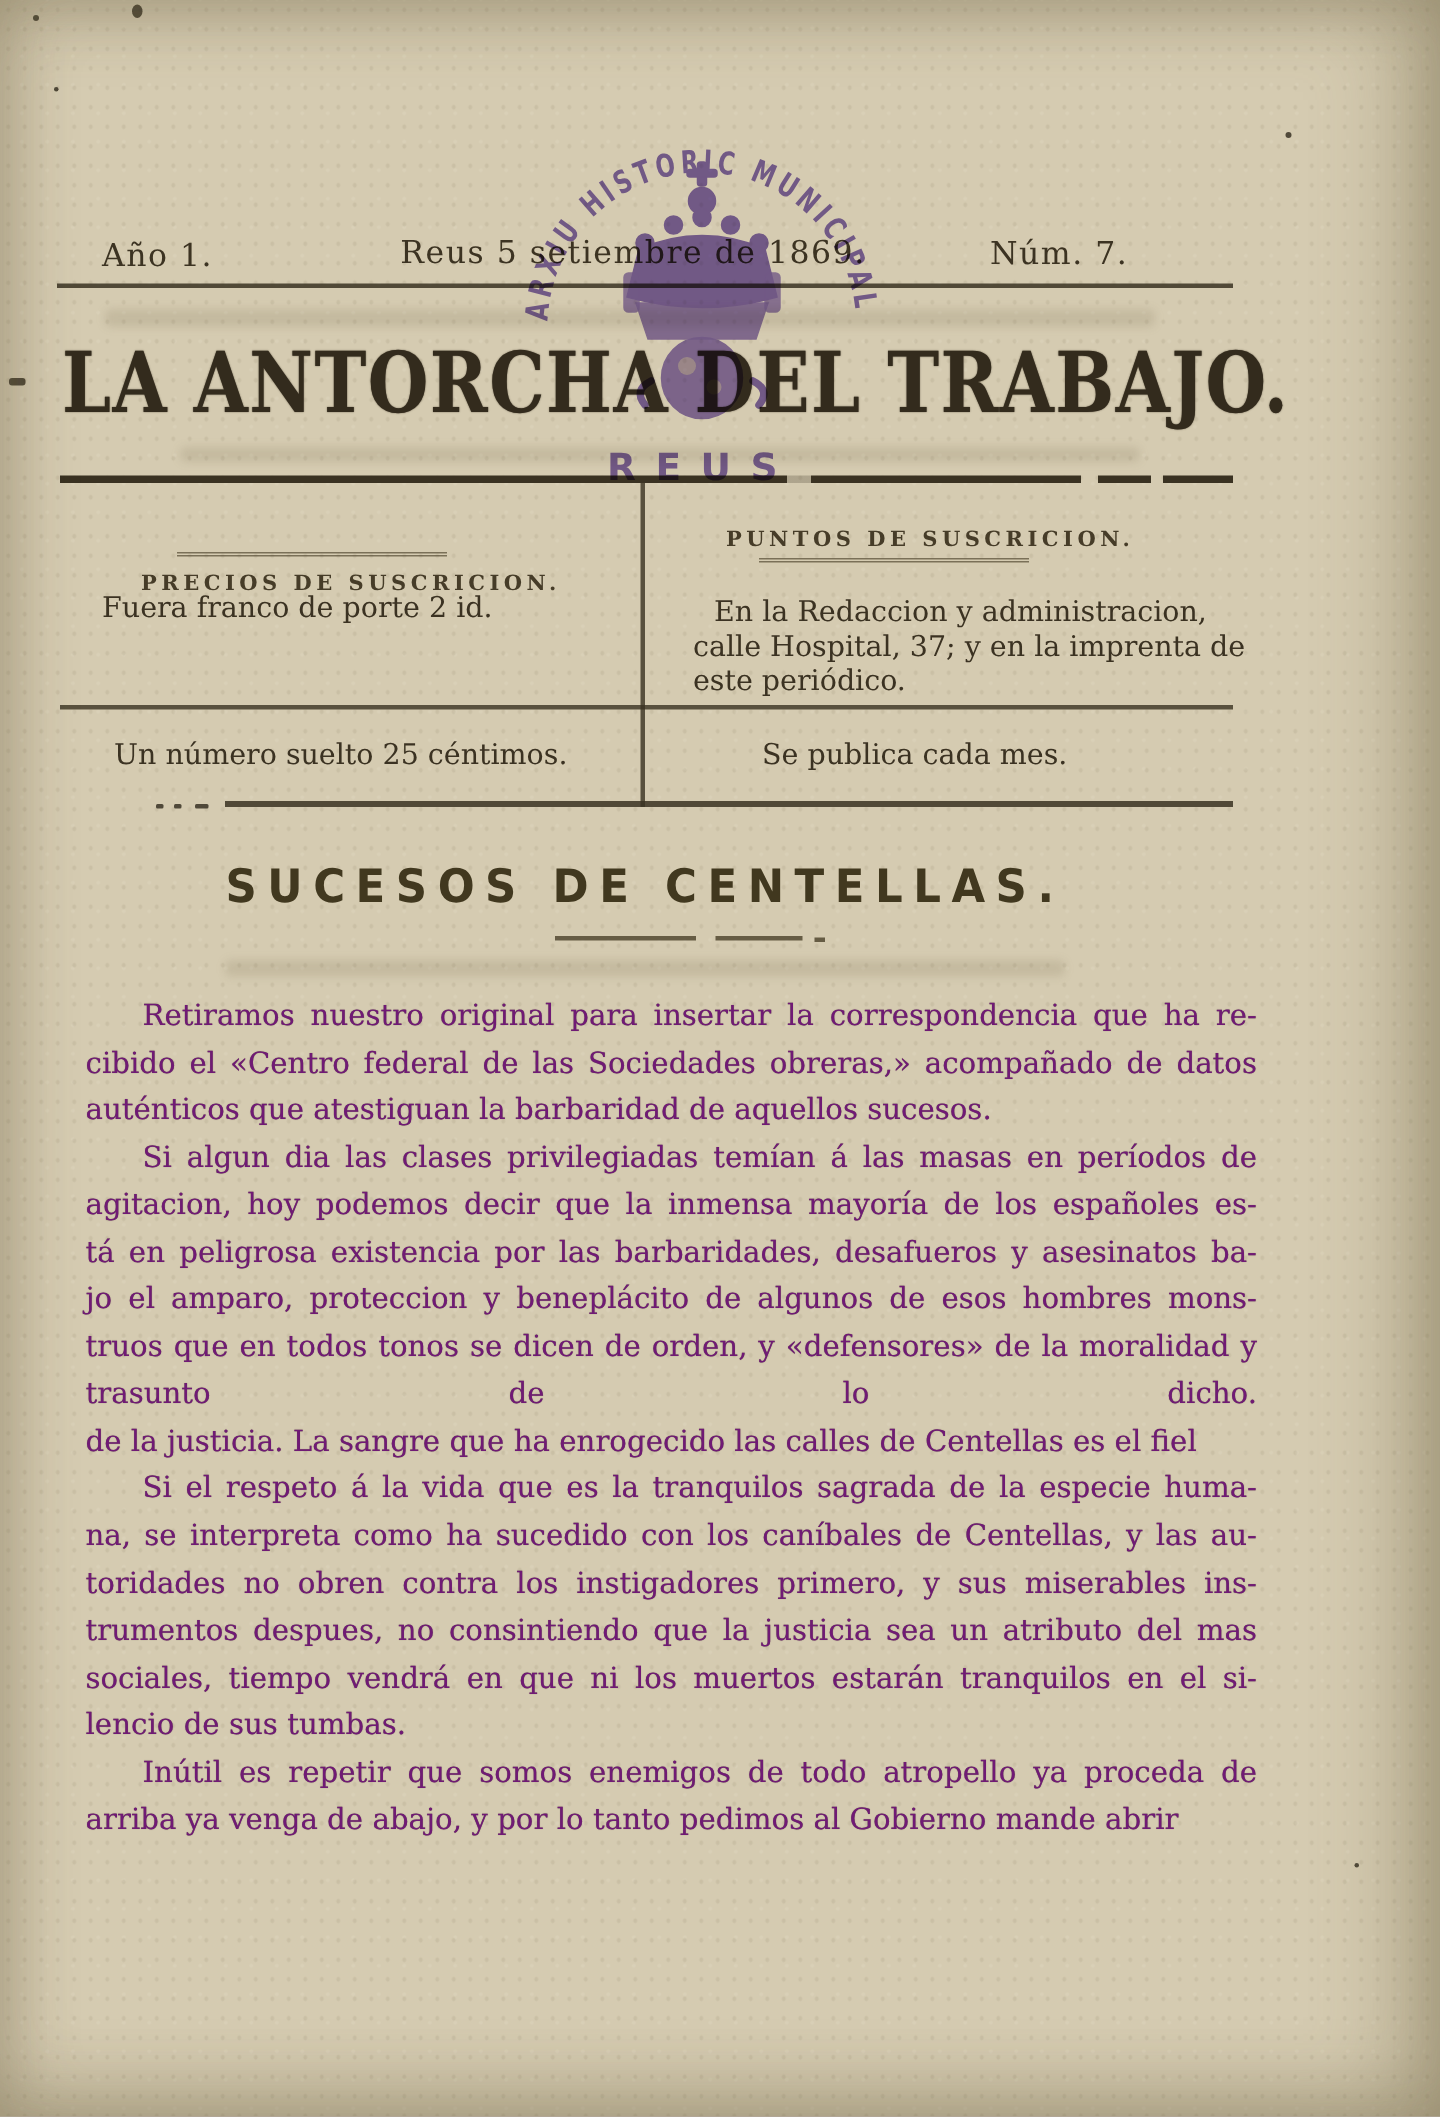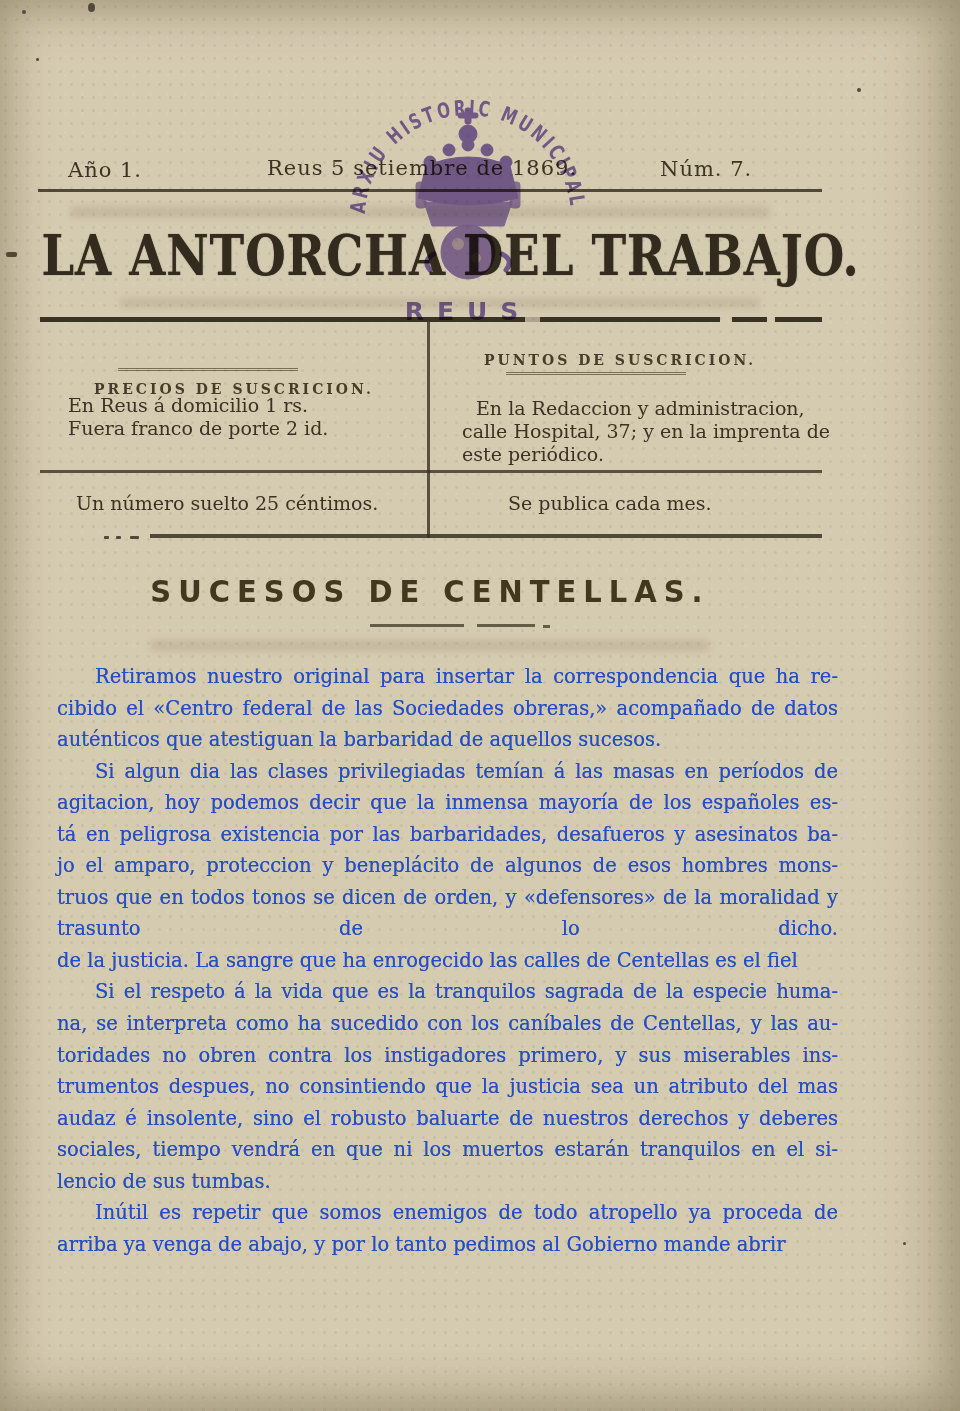--- a/index.html
+++ b/index.html
@@ -42,21 +42,21 @@
   .headline{
     width:960px;text-align:center;font-family:"DejaVu Sans","Liberation Sans",sans-serif;
     font-weight:bold;font-size:29px;letter-spacing:7px;color:#41381f;
     transform:scaleY(1.06);white-space:nowrap;filter:blur(.15px);
   }
   .hl-rule{height:3px;background:#4a4029;opacity:.8;}
   .hl-dot{width:7px;height:3px;background:#4a4029;opacity:.8;}
   .body-copy{left:57px;width:781px;filter:blur(.2px);}
   .para{margin:0;}
   .line{
-    font-size:19.5px;line-height:31.55px;color:#1d4ed8;
+    font-size:19.5px;line-height:31.55px;color:#701a75;
     text-align:justify;text-align-last:justify;
     text-shadow:0 0 .5px rgba(56,47,31,.65);
   }
   .para .line:first-child{text-indent:38px;}
   .para .line:last-child{text-align-last:left;}
   .rcol .line2:first-child{text-indent:14px;}
   .stamp{pointer-events:none;mix-blend-mode:multiply;opacity:.82;filter:blur(.35px);}
   .speck{background:#2e281b;border-radius:50%;opacity:.8;}
   .bleed{
     pointer-events:none;background:rgba(110,98,70,.16);
@@ -88,21 +88,20 @@
   <div class="masthead abs" style="left:12px;top:222px;">LA ANTORCHA DEL TRABAJO.</div>
 
   <div class="abs" style="left:40px;top:317px;width:782px;height:5px;pointer-events:none;
        background:linear-gradient(90deg,#3a3222 0 62%,rgba(58,50,34,.25) 62% 64%,#3a3222 64% 87%,rgba(58,50,34,0) 87% 88.5%,#3a3222 88.5% 93%,rgba(58,50,34,0) 93% 94%,#3a3222 94% 100%);"></div>
 
   <div class="rule abs" style="left:427px;top:322px;width:3px;height:216px;opacity:.8;"></div>
 
   <div class="colheader abs" style="left:94px;top:349px;margin-top:32px;">PRECIOS DE SUSCRICION.</div>
   <div class="hdash abs" style="left:118px;top:368px;width:180px;"></div>
   <div class="inftext abs lcol" style="left:68px;top:394px;">
-    <div class="line2">En Reus á domicilio 1 rs.</div>
     <div class="line2">Fuera franco de porte 2 id.</div>
   </div>
 
   <div class="colheader abs" style="left:484px;top:352px;">PUNTOS DE SUSCRICION.</div>
   <div class="hdash abs" style="left:506px;top:372px;width:180px;"></div>
   <div class="inftext abs rcol" style="left:462px;top:397px;">
     <div class="line2">En la Redaccion y administracion,</div>
     <div class="line2">calle Hospital, 37; y en la imprenta de</div>
     <div class="line2">este periódico.</div>
   </div>
@@ -135,21 +134,20 @@
         <div class="line">jo el amparo, proteccion y beneplácito de algunos de esos hombres mons-</div>
         <div class="line">truos que en todos tonos se dicen de orden, y «defensores» de la moralidad y</div>
         <div class="line">trasunto de lo dicho.</div>
         <div class="line">de la justicia. La sangre que ha enrogecido las calles de Centellas es el fiel</div>
       </div>
     <div class="para">
         <div class="line">Si el respeto á la vida que es la tranquilos sagrada de la especie huma-</div>
         <div class="line">na, se interpreta como ha sucedido con los caníbales de Centellas, y las au-</div>
         <div class="line">toridades no obren contra los instigadores primero, y sus miserables ins-</div>
         <div class="line">trumentos despues, no consintiendo que la justicia sea un atributo del mas</div>
-        <div class="line">audaz é insolente, sino el robusto baluarte de nuestros derechos y deberes</div>
         <div class="line">sociales, tiempo vendrá en que ni los muertos estarán tranquilos en el si-</div>
         <div class="line">lencio de sus tumbas.</div>
       </div>
     <div class="para">
         <div class="line">Inútil es repetir que somos enemigos de todo atropello ya proceda de</div>
         <div class="line">arriba ya venga de abajo, y por lo tanto pedimos al Gobierno mande abrir</div>
       </div>
   </div>
 
   <svg class="stamp abs" style="left:342px;top:86px;" width="252" height="252" viewBox="0 0 252 252">

